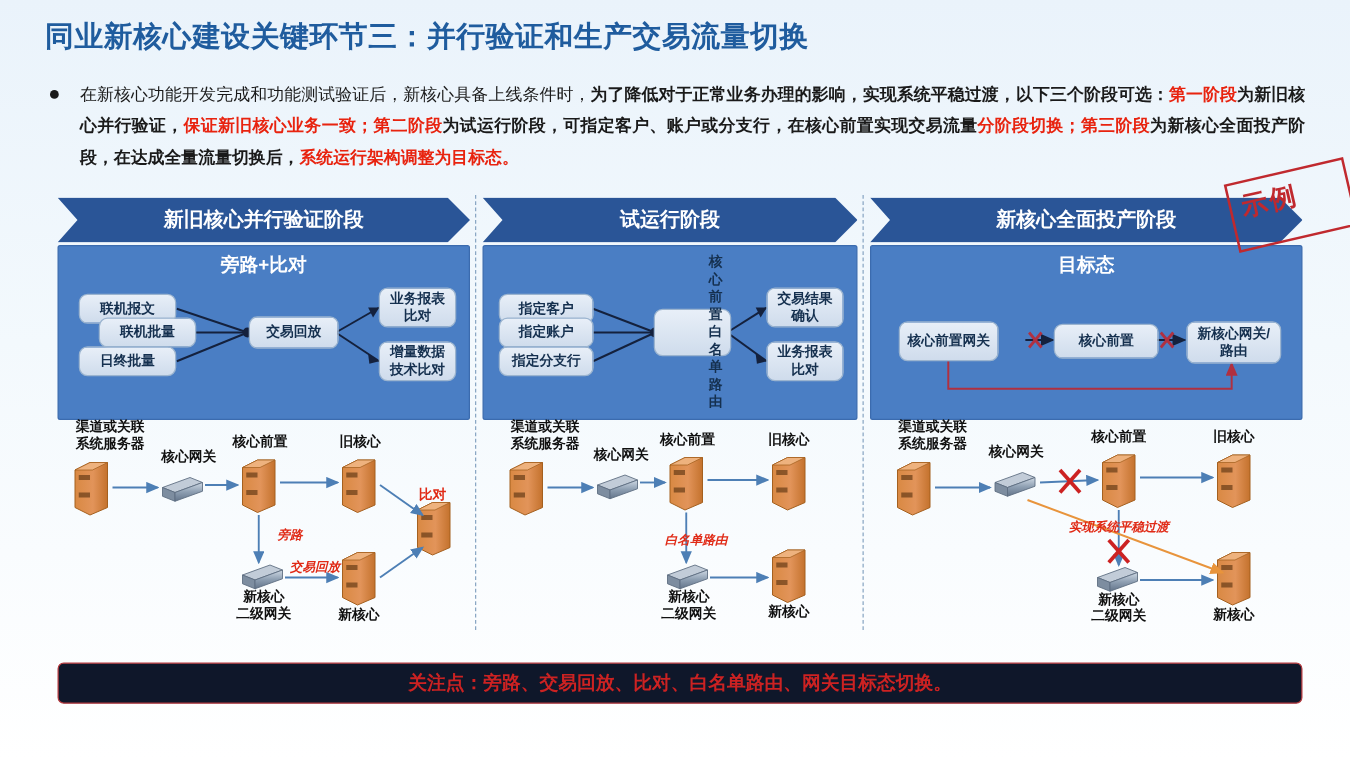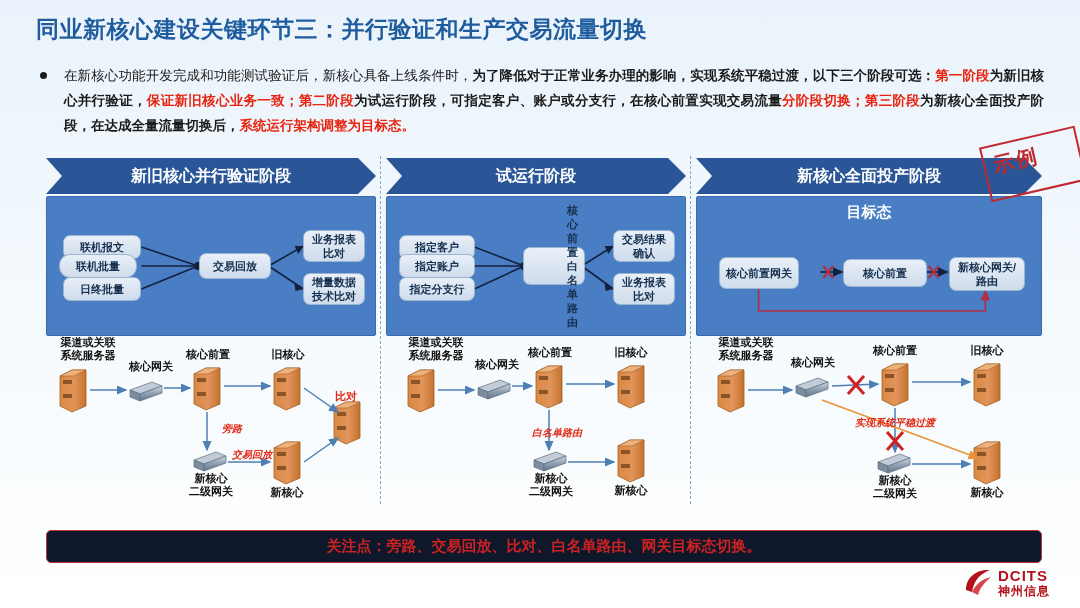--- a/index.html
+++ b/index.html
@@ -133,34 +133,35 @@
     <div class="stamp-text">示例</div>
   </div>
 
   <div class="cols">
 
     <div class="divider d1"></div>
     <div class="divider d2"></div>
 
     <div class="col c1">
       <div class="flowbox">
+        <div class="flowbox-title">旁路+比对</div>
         <svg class="flowsvg" viewBox="0 0 330 138" preserveAspectRatio="none">
           <g stroke="#14213d" stroke-width="1.6" fill="none">
             <path d="M95,50 L152,69"></path>
               <path d="M95,69 L152,69"></path>
               <path d="M95,92 L152,69"></path>
             <path d="M223,69 L258,49"></path>
               <path d="M223,69 L258,92"></path>
           </g>
           <circle cx="152" cy="69" r="4" fill="#14213d"></circle>
           <polygon points="258,49 249,49 253,57" fill="#14213d"></polygon>
           <polygon points="258,92 249,86 250,94" fill="#14213d"></polygon>
         </svg>
         <div class="node" style="left:16px;top:38px;width:78px;height:24px;text-align:right;">联机报文</div>
-        <div class="node" style="left:12px;top:57px;width:78px;height:24px;border-radius:11px;">联机批量</div>
+        <div class="node" style="left:32px;top:57px;width:78px;height:24px;">联机批量</div>
         <div class="node" style="left:16px;top:80px;width:78px;height:24px;">日终批量</div>
         <div class="node" style="left:152px;top:56px;width:72px;height:26px;">交易回放</div>
         <div class="node" style="left:256px;top:33px;width:62px;height:32px;">业务报表比对</div>
         <div class="node" style="left:256px;top:76px;width:62px;height:32px;">增量数据技术比对</div>
       </div>
 
       <div class="servers">
         <svg class="svrsvg" viewBox="0 0 330 188" preserveAspectRatio="none">
           <defs>
             <marker id="ab" markerWidth="7" markerHeight="7" refX="6" refY="3" orient="auto">
@@ -426,22 +427,14 @@
         <div class="lbl" style="left:168px;top:136px;width:62px;">新核心
 二级网关</div>
         <div class="lbl" style="left:260px;top:148px;width:62px;">新核心</div>
       </div>
     </div>
 
   </div>
 
   <div class="footer-note">关注点：旁路、交易回放、比对、白名单路由、网关目标态切换。</div>
 
-  <div class="logo">
-    <svg width="34" height="34" viewBox="0 0 34 34">
-      <path d="M4,24 C4,10 16,3 28,4 C18,8 12,14 10,26 Z" fill="#b4121b"></path>
-      <path d="M10,26 C14,18 20,13 29,11 C22,17 18,22 16,29 Z" fill="#d8444b"></path>
-    </svg>
-    <div class="logo-en">DCITS</div>
-    <div class="logo-cn">神州信息</div>
-  </div>
 
 </div>
 
 </body></html>

